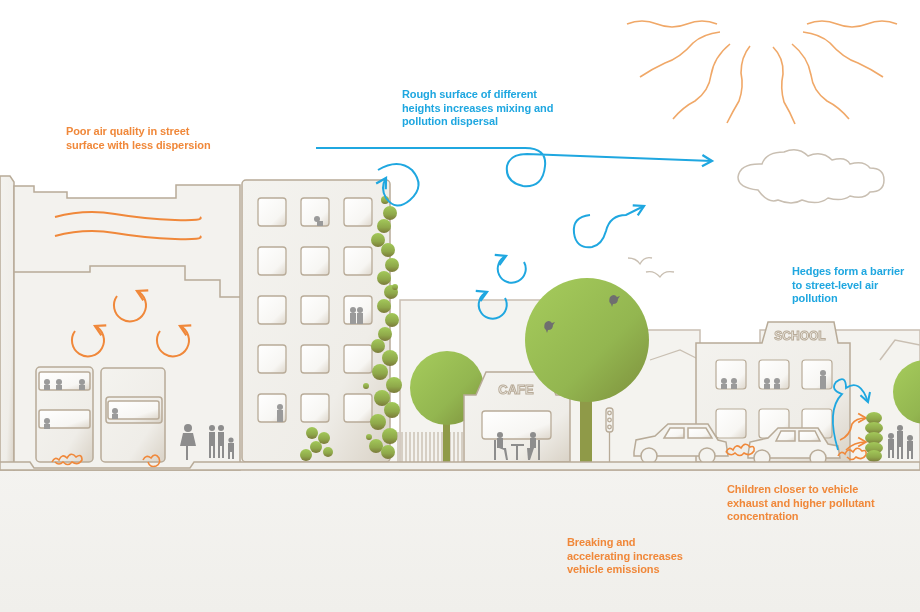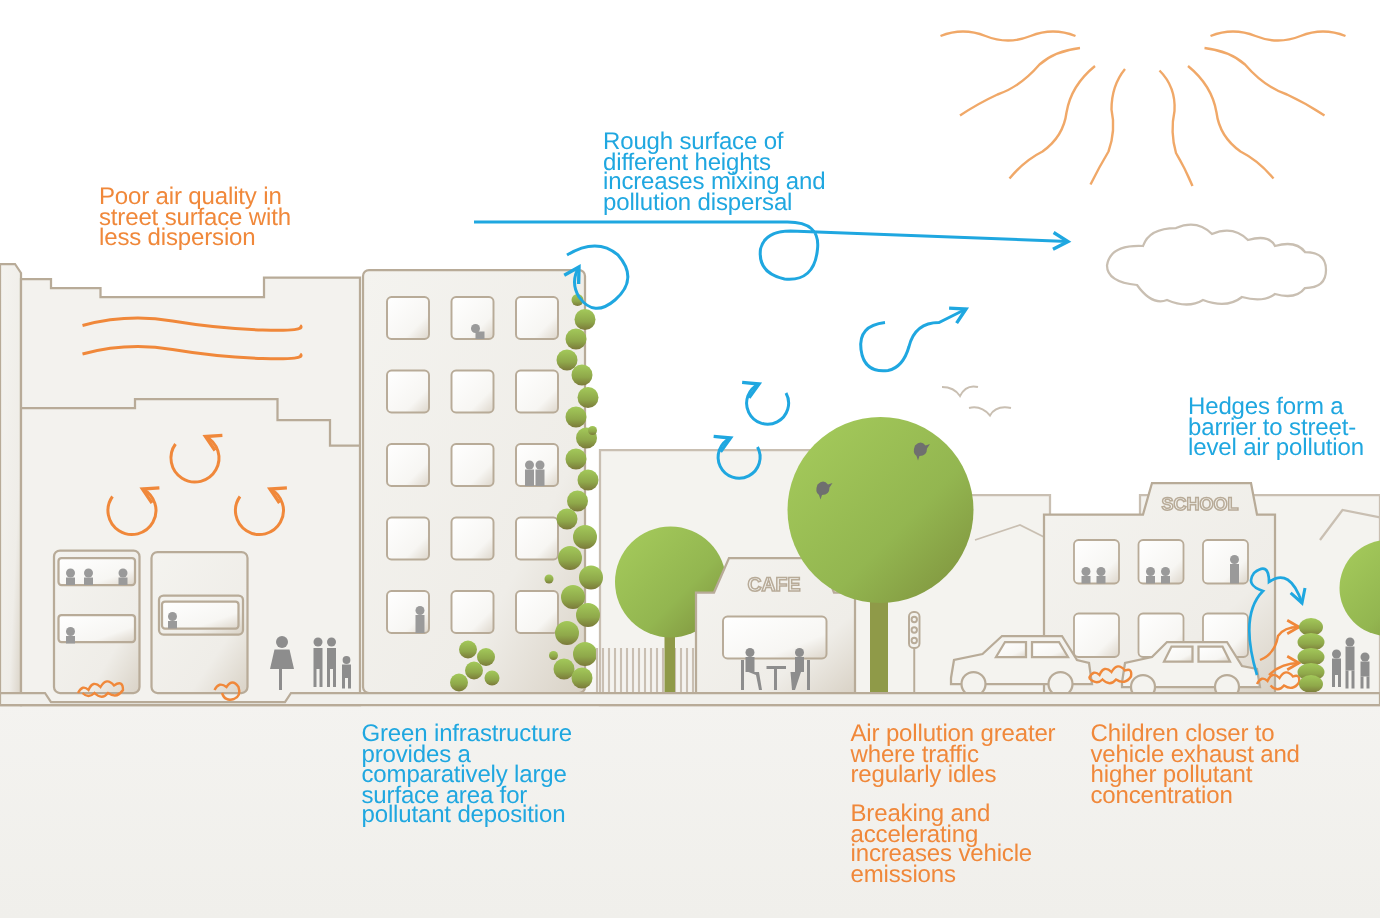--- a/index.html
+++ b/index.html
@@ -1,19 +1,19 @@
 <!DOCTYPE html>
 <html><head>
 <meta charset="utf-8">
 <style>
   html, body { margin: 0; padding: 0; }
   body { width: 920px; height: 612px; overflow: hidden; background: #ffffff; font-family: "Liberation Sans", sans-serif; }
   .stage { position: relative; width: 920px; height: 612px; background: linear-gradient(to bottom, #ffffff 0%, #ffffff 70%, #f4f3f0 76%, #f0efeb 100%); }
   svg.scene { position: absolute; left: 0; top: 0; }
-  .label { position: absolute; font-weight: normal; font-size: 16px; line-height: 13.5px; letter-spacing: -0.1px; }
+  .label { position: absolute; font-weight: bold; font-size: 11px; line-height: 13.5px; letter-spacing: -0.1px; }
   .orange { color: #f0883a; }
   .blue { color: #1fa7e0; }
 </style>
 </head>
 <body>
 
 <div class="stage">
 
   <svg class="scene" width="920" height="612" viewBox="0 0 920 612">
     <defs>
@@ -338,17 +338,15 @@
       <path d="M505,298 a14,14 0 1 1 -18,-6" marker-end="url(#arrB)"></path>
     </g>
 
     <text x="516" y="394" text-anchor="middle" font-family="Liberation Sans, sans-serif" font-weight="bold" font-size="13" fill="#f4f3ef" stroke="#b8ab98" stroke-width="1">CAFE</text>
     <text x="800" y="340" text-anchor="middle" font-family="Liberation Sans, sans-serif" font-weight="bold" font-size="12" fill="#f4f3ef" stroke="#b8ab98" stroke-width="1">SCHOOL</text>
   </svg>
 
   <div class="label orange" style="left:66px; top:125px; width:150px;">Poor air quality in street surface with less dispersion</div>
   <div class="label blue" style="left:402px; top:88px; width:160px;">Rough surface of different heights increases mixing and pollution dispersal</div>
   <div class="label blue" style="left:792px; top:265px; width:125px;">Hedges form a barrier to street-level air pollution</div>
-  <div class="label blue" style="left:241px; top:483px; width:145px;">Green infrastructure provides a comparatively large surface area for pollutant deposition</div>
-  <div class="label orange" style="left:567px; top:483px; width:145px;">Air pollution greater where traffic regularly idles</div>
   <div class="label orange" style="left:567px; top:536px; width:125px;">Breaking and accelerating increases vehicle emissions</div>
   <div class="label orange" style="left:727px; top:483px; width:150px;">Children closer to vehicle exhaust and higher pollutant concentration</div>
 </div>
 
 </body></html>

